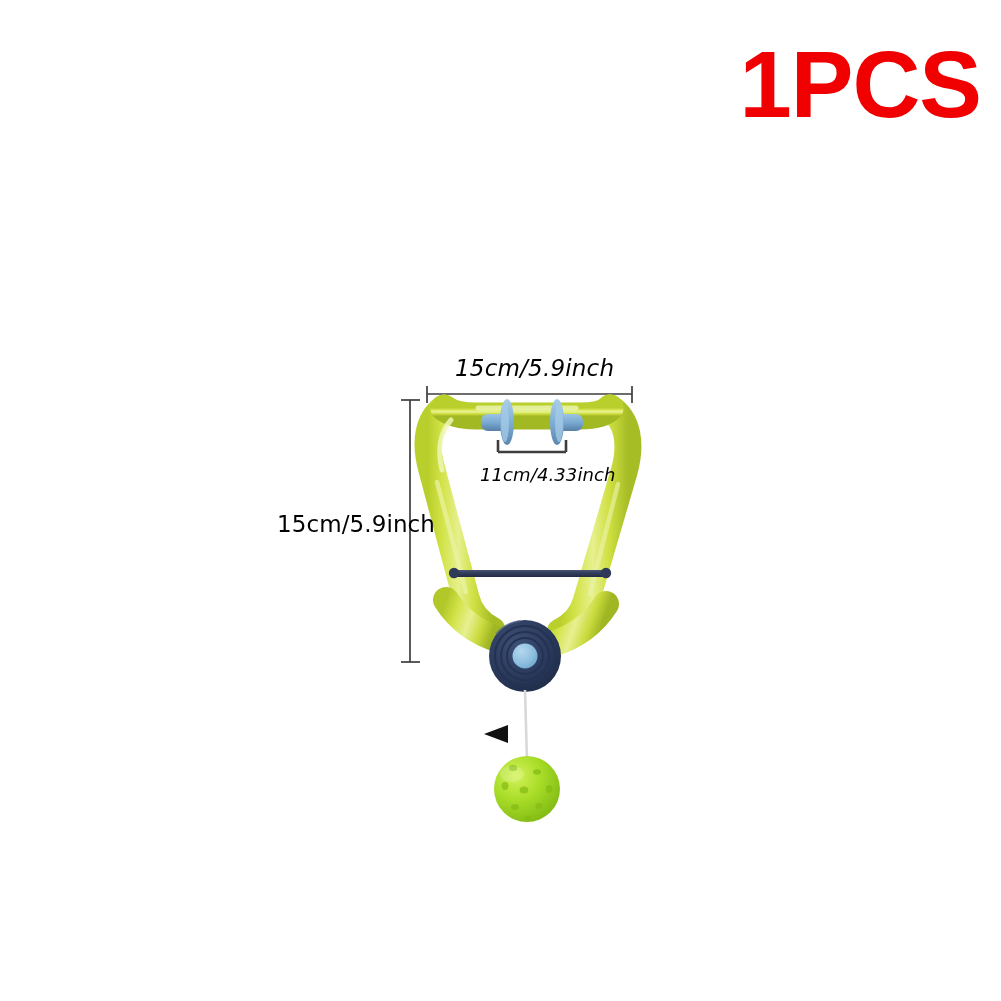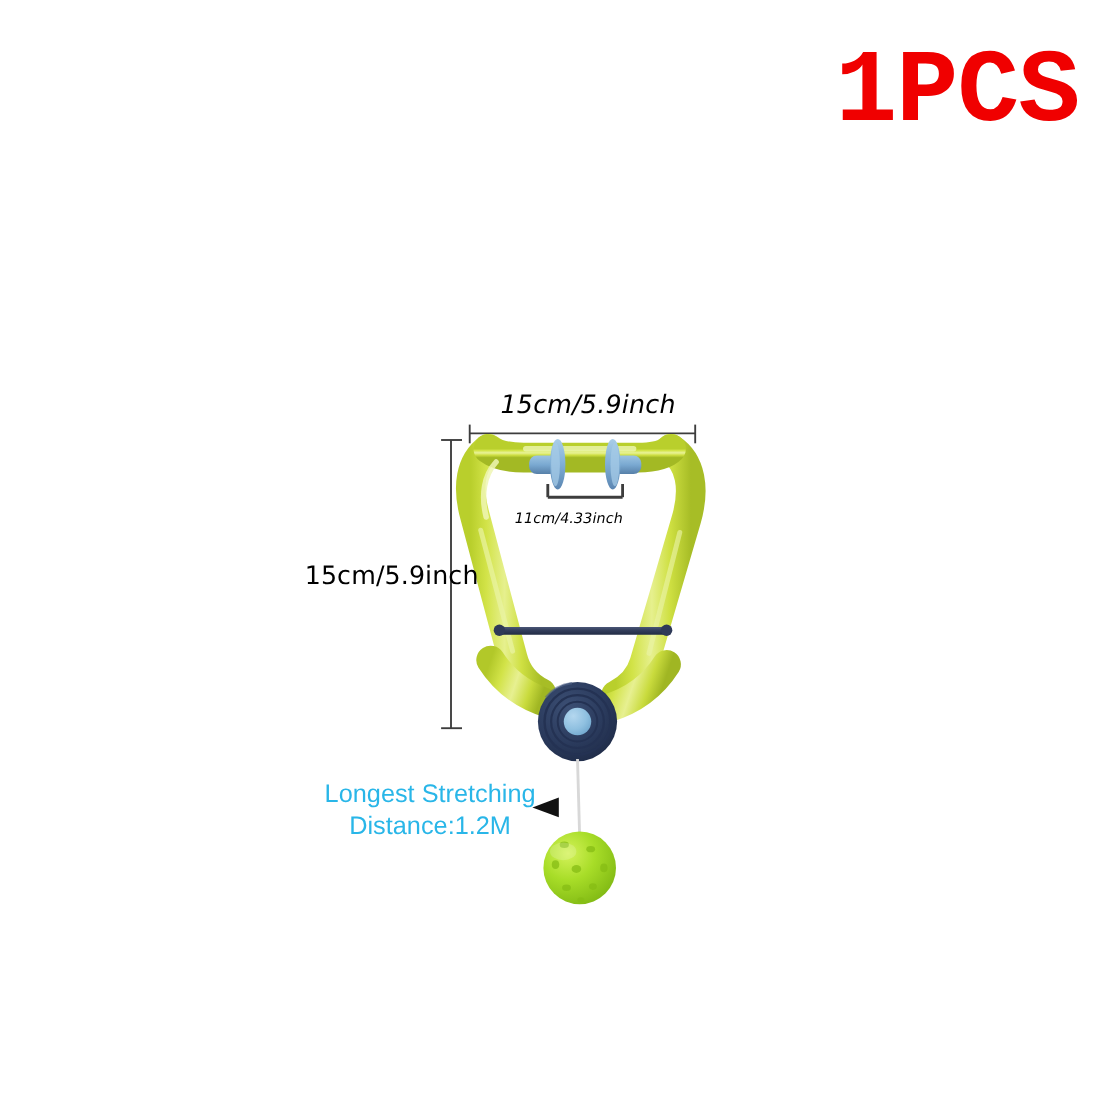--- a/index.html
+++ b/index.html
@@ -16,21 +16,21 @@
     height: 1001px;
     background: #ffffff;
     overflow: hidden;
   }
 
   
   #pcs-badge {
     position: absolute;
     right: 20px;
     top: 38px;
-    font-family: Liberation Mono, monospace;
+    font-family: Liberation Sans, sans-serif;
     font-weight: bold;
     font-size: 94px;
     line-height: 1;
     letter-spacing: -1px;
     color: #f00000;
     white-space: nowrap;
   }
 
   
   #art {
@@ -49,23 +49,23 @@
   }
   #label-top {
     left: 455px;
     top: 355px;
     font-size: 23px;
     font-style: italic;
     font-family: "DejaVu Sans", sans-serif;
     letter-spacing: 0.2px;
   }
   #label-inner {
-    left: 468px;
+    left: 480px;
     top: 464px;
-    font-size: 13px;
+    font-size: 18px;
     font-style: italic;
     font-family: "DejaVu Sans", sans-serif;
     letter-spacing: 0.1px;
   }
   #label-left {
     left: 277px;
     top: 511px;
     font-size: 23px;
     font-family: "DejaVu Sans", sans-serif;
     letter-spacing: 0.1px;
@@ -255,18 +255,14 @@
       <path d="M 484 734 L 508 725 L 508 743 Z" fill="#111111"></path>
     </g>
   </svg>
 
   <div class="dim-label" id="label-top">15cm/5.9inch</div>
 
   <div class="dim-label" id="label-inner">11cm/4.33inch</div>
 
   <div class="dim-label" id="label-left">15cm/5.9inch</div>
 
-  <div id="stretch-callout">
-    <span>Longest Stretching</span>
-    <span class="l2">Distance:1.2M</span>
-  </div>
 
 </div>
 
 </body></html>

